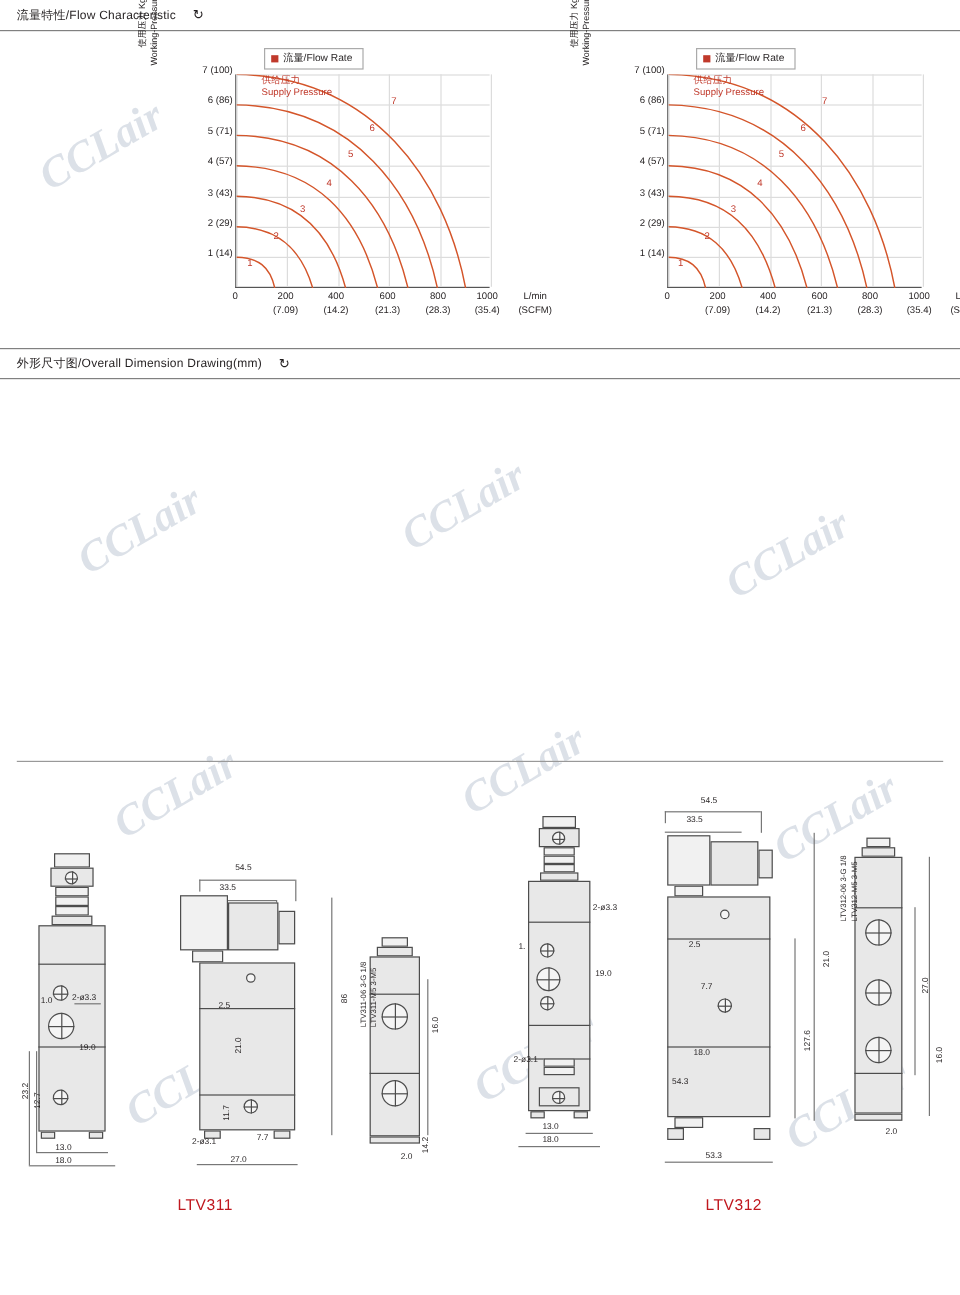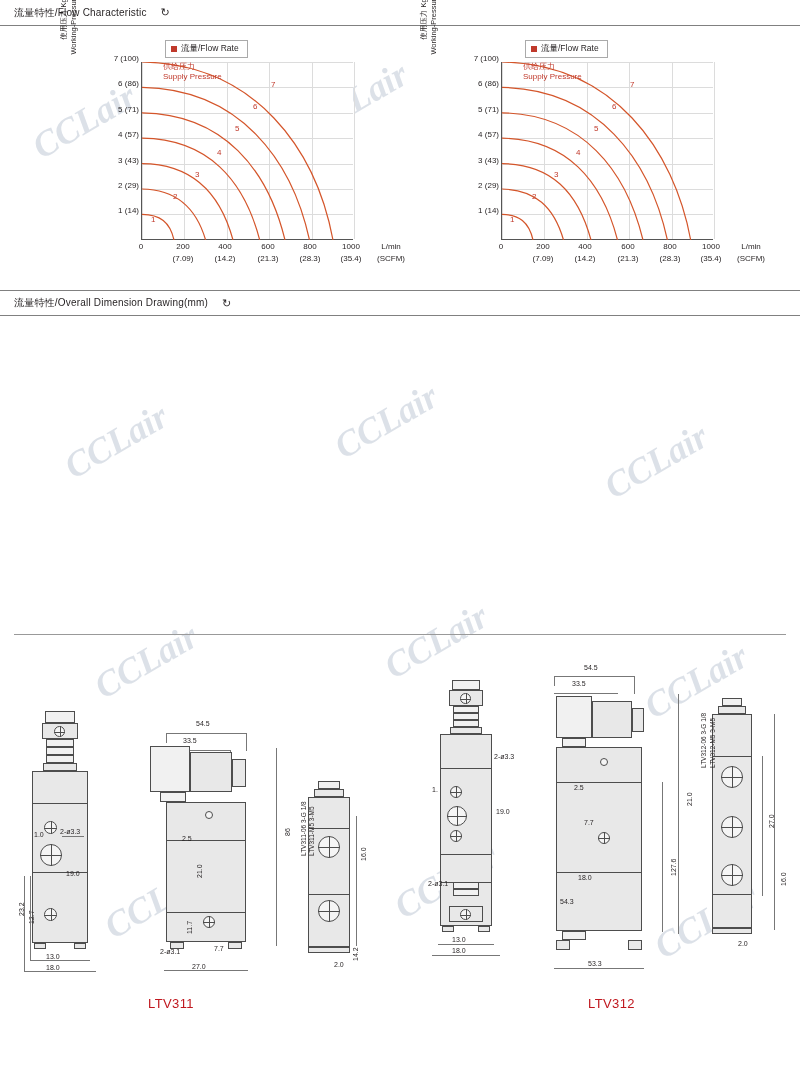--- a/index.html
+++ b/index.html
@@ -28,21 +28,21 @@
     text-align: right;
   }
   .section-header .marker {
     margin-left: 14px;
     font-size: 11px;
     color: #231f20;
   }
   
   .charts-row {
     display: flex;
-    justify-content: center;
+    justify-content: flex-end;
     gap: 30px;
     padding-top: 14px;
     height: 264px;
   }
   .chart-block { position: relative; width: 330px; height: 240px; }
   .legend {
     position: absolute; left: 110px; top: 0px;
     border: 1px solid #aaaaaa;
     padding: 2px 8px 2px 5px;
     font-size: 8.5px;
@@ -337,21 +337,21 @@
         <span class="t" style="left:120px">(21.3)</span>
         <span class="t" style="left:162px">(28.3)</span>
         <span class="t" style="left:203px">(35.4)</span>
         <span class="t" style="left:243px">(SCFM)</span>
       </div>
     </div>
   </div>
 </div>
 
 <div class="section-header" style="border-top:1px solid #808080;">
-  <span class="title">流量特性/Overall Dimension Drawing(mm)</span>
+  <span class="title">外形尺寸图/Overall Dimension Drawing(mm)</span>
   <span class="marker">↻</span>
 </div>
 
 <div class="dim-area">
 
   <div class="dim-row">
 
     <div>
 
       <div class="blk light" style="left:45px; top:395px; width:30px; height:12px;"></div>

